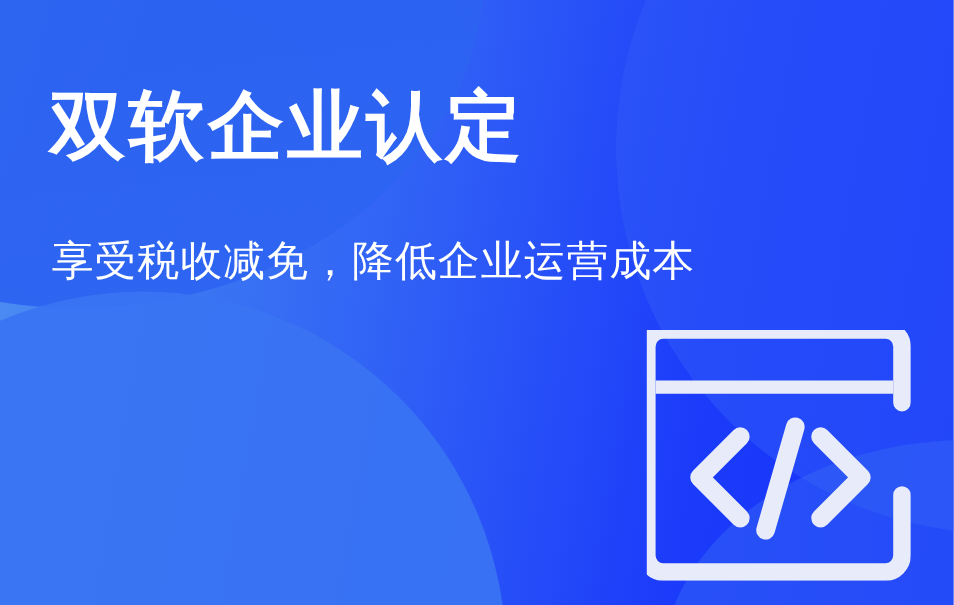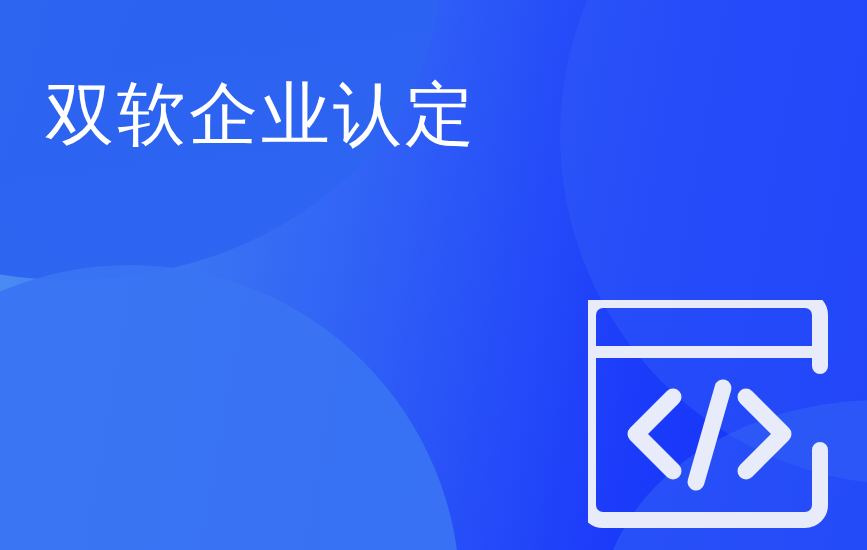--- a/index.html
+++ b/index.html
@@ -67,21 +67,21 @@
   #content {
     position: absolute;
     inset: 0;
     z-index: 5;
   }
   #headline {
     position: absolute;
     left: 45px;
     top: 79px;
     font-size: 69px;
-    font-weight: 400;
+    font-weight: 700;
     color: #ffffff;
     letter-spacing: 3px;
     line-height: 1.05;
     white-space: nowrap;
   }
   #subheadline {
     position: absolute;
     left: 47px;
     top: 216px;
     font-size: 38px;
@@ -129,20 +129,21 @@
 
   <div class="deco" id="deco-topleft"></div>
   <div class="deco" id="deco-topright"></div>
   <div class="deco" id="deco-bottomleft"></div>
   <div class="deco" id="deco-bottomright"></div>
 
   <div id="content">
 
     <div id="headline">双软企业认定</div>
 
+    <div id="subheadline">享受税收减免，降低企业运营成本</div>
 
 
     <div id="code-icon">
       <svg viewBox="0 0 240 228" width="240" height="228" xmlns="http://www.w3.org/2000/svg">
 
         <path d="M 232 150
                  L 232 205
                  A 15 15 0 0 1 217 220
                  L 15 220
                  A 15 15 0 0 1 0 205

